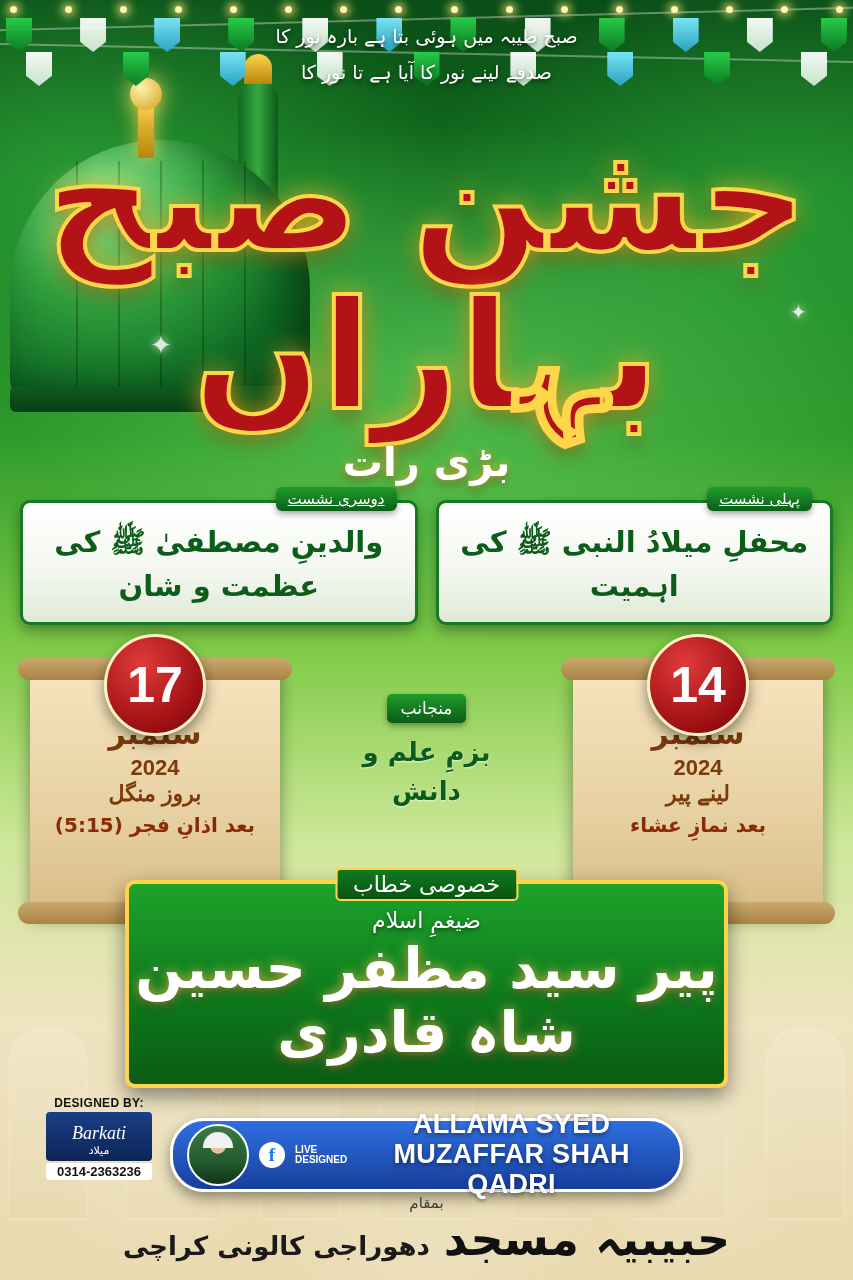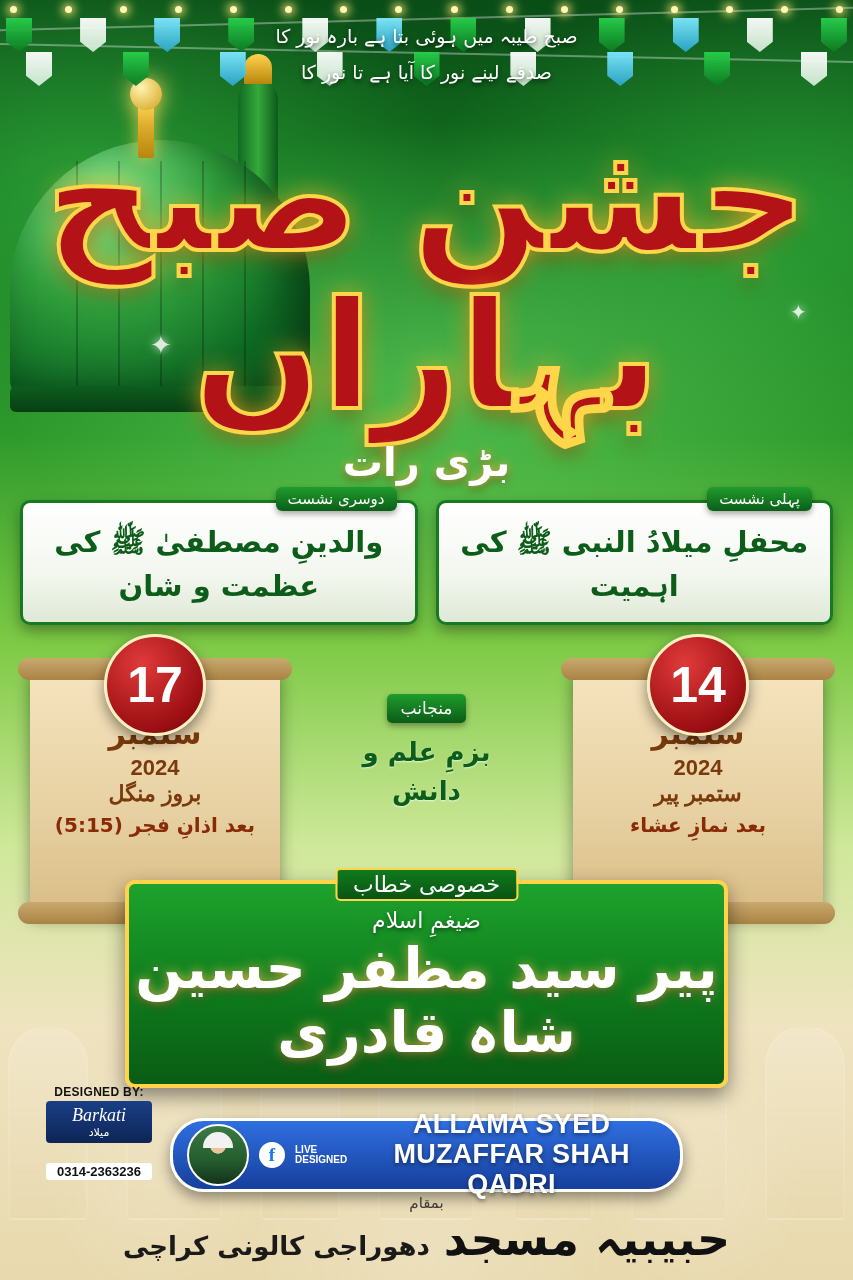--- a/index.html
+++ b/index.html
@@ -144,20 +144,21 @@
     padding:18px 12px 14px;
     box-shadow:0 6px 14px rgba(0,0,0,.35);
     text-align:center;direction:rtl;
   }
   .session .tag{
     position:absolute;top:-16px;right:18px;
     background:linear-gradient(180deg,#1f9c2c,#0c5e18);
     color:#fff;font-size:15px;padding:3px 12px;border-radius:6px;
     font-family:"DejaVu Sans",sans-serif;
     box-shadow:0 3px 6px rgba(0,0,0,.35);
+    text-decoration:underline;
   }
   .session .txt{
     font-family:"DejaVu Sans",sans-serif;
     font-size:29px;font-weight:bold;color:#0d5d1a;line-height:1.5;
   }
 
   
   .dates{
     position:absolute;top:640px;left:30px;right:30px;height:240px;
     display:flex;justify-content:space-between;direction:rtl;
@@ -240,24 +241,24 @@
 
   
   .designer{
     position:absolute;left:46px;bottom:100px;width:106px;text-align:center;
   }
   .designer .dby{font-size:12px;font-weight:bold;color:#111;letter-spacing:.3px;}
   .designer .box{
     margin-top:2px;background:linear-gradient(180deg,#1a3f86,#0d2555);
     border-radius:4px;padding:4px 2px;color:#fff;
   }
-  .designer .brand{font-family:"Liberation Serif",serif;font-size:18px;font-style:italic;}
+  .designer .brand{font-family:"Liberation Serif",serif;font-size:18px;font-style:italic;margin-top:7px;}
   .designer .brand-ur{font-family:"DejaVu Sans",sans-serif;font-size:11px;}
   .designer .phone{
-    margin-top:20px;font-size:13px;font-weight:bold;color:#111;background:#fff;
+    margin-top:2px;font-size:13px;font-weight:bold;color:#111;background:#fff;
     border-radius:3px;padding:1px 0;
   }
 
   
   .livebar{
     position:absolute;left:170px;right:170px;bottom:88px;height:68px;
     background:linear-gradient(180deg,#2f6fe0,#173f9c);
     border:3px solid #ffffff;border-radius:34px;
     display:flex;align-items:center;gap:10px;padding:0 14px;
     box-shadow:0 6px 14px rgba(0,0,0,.4);
@@ -403,21 +404,21 @@
       <div class="txt">والدینِ مصطفیٰ ﷺ کی عظمت و شان</div>
     </div>
   </div>
 
   <div class="dates">
 
     <div class="scroll">
       <div class="badge">14</div>
       <div class="d-month">ستمبر</div>
       <div class="d-year">2024</div>
-      <div class="d-year">ستمبر پیر</div>
+      <div class="d-year">لینے پیر</div>
       <div class="d-time">بعد نمازِ عشاء</div>
     </div>
 
     <div class="center-ribbon">
       <div class="rb-top">منجانب</div>
       <div class="rb-txt">بزمِ علم و دانش</div>
     </div>
 
     <div class="scroll">
       <div class="badge">17</div>

